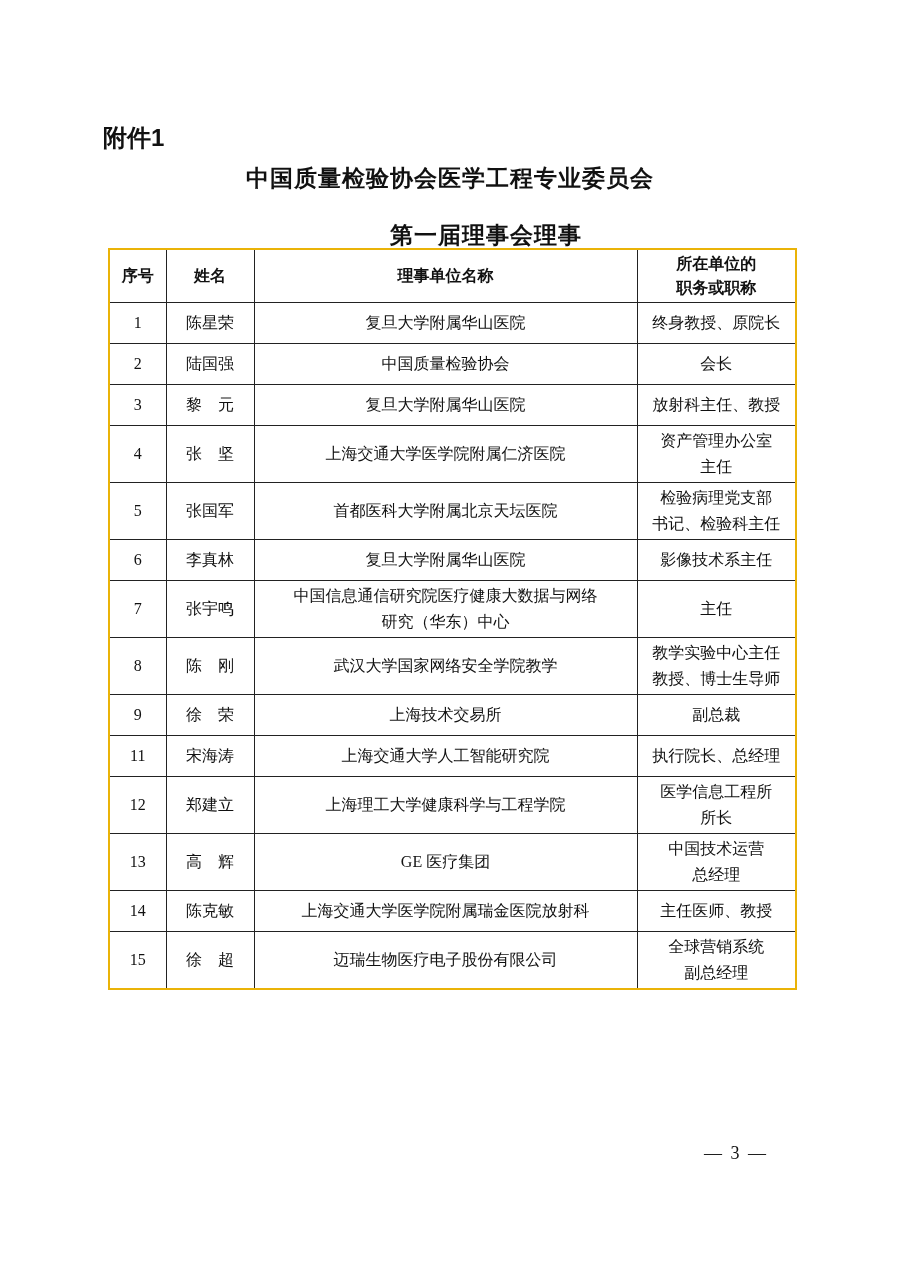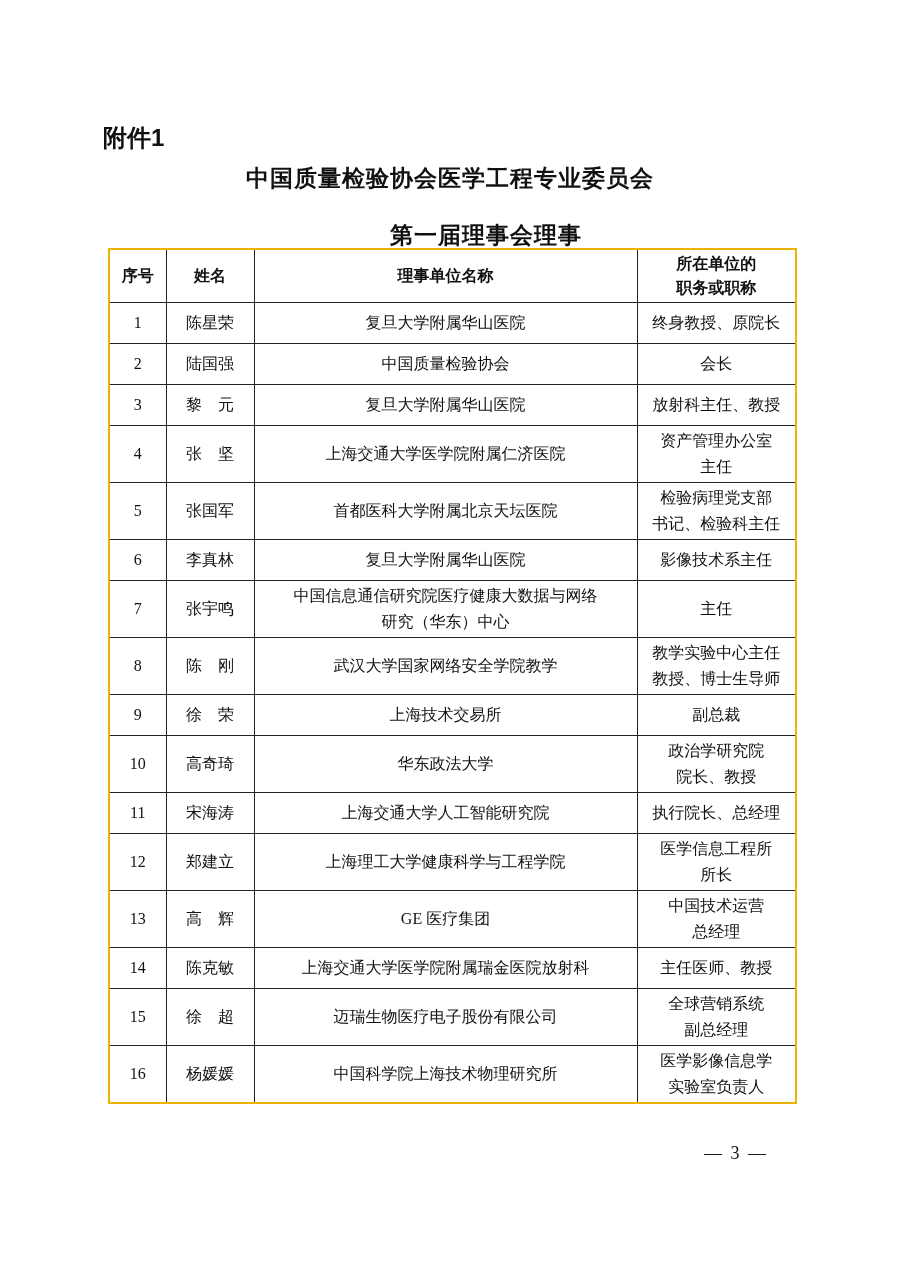--- a/index.html
+++ b/index.html
@@ -197,27 +197,20 @@
 教授、博士生导师</td>
         </tr>
 
         <tr>
           <td class="cell-no">9</td>
           <td class="cell-name">徐　荣</td>
           <td class="cell-org">上海技术交易所</td>
           <td class="cell-title">副总裁</td>
         </tr>
 
-        <tr>
-          <td class="cell-no">10</td>
-          <td class="cell-name">高奇琦</td>
-          <td class="cell-org">华东政法大学</td>
-          <td class="cell-title">政治学研究院
-院长、教授</td>
-        </tr>
 
         <tr>
           <td class="cell-no">11</td>
           <td class="cell-name">宋海涛</td>
           <td class="cell-org">上海交通大学人工智能研究院</td>
           <td class="cell-title">执行院长、总经理</td>
         </tr>
 
         <tr>
           <td class="cell-no">12</td>
@@ -243,26 +236,19 @@
         </tr>
 
         <tr>
           <td class="cell-no">15</td>
           <td class="cell-name">徐　超</td>
           <td class="cell-org">迈瑞生物医疗电子股份有限公司</td>
           <td class="cell-title">全球营销系统
 副总经理</td>
         </tr>
 
-        <tr>
-          <td class="cell-no">16</td>
-          <td class="cell-name">杨媛媛</td>
-          <td class="cell-org">中国科学院上海技术物理研究所</td>
-          <td class="cell-title">医学影像信息学
-实验室负责人</td>
-        </tr>
 
       </tbody>
   </table>
 
   <div class="page-number">— 3 —</div>
 
 </div>
 
 </body></html>

